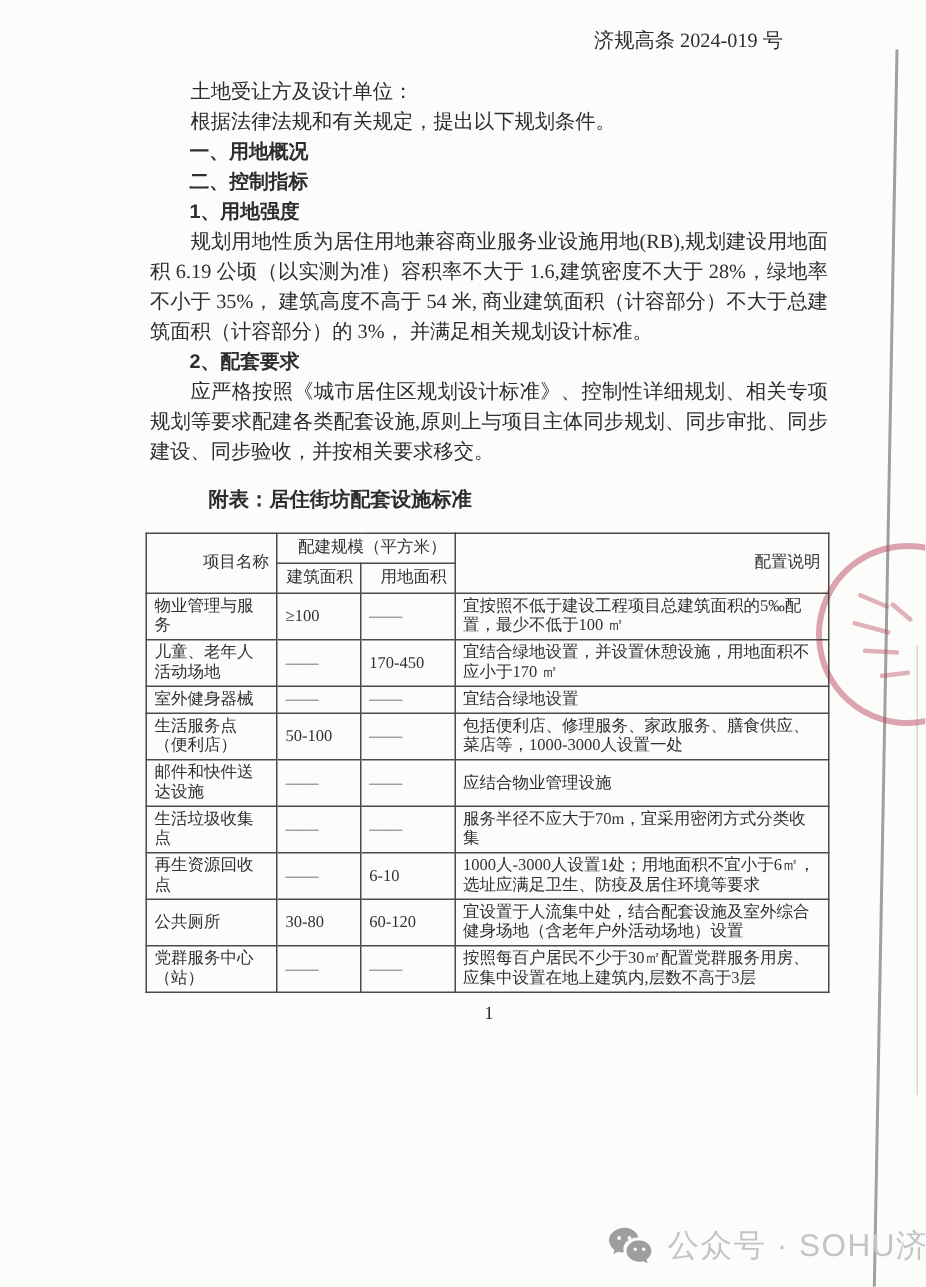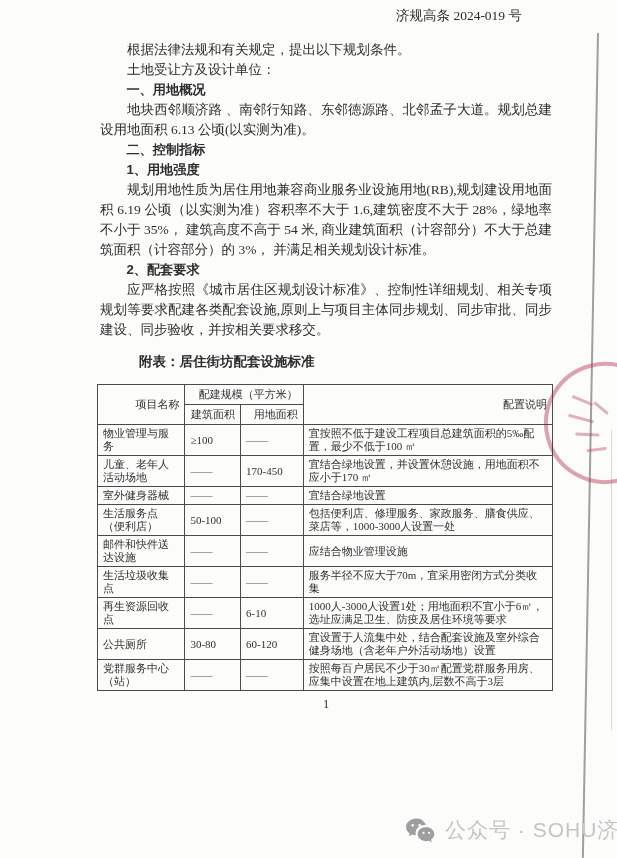--- a/index.html
+++ b/index.html
@@ -7,21 +7,21 @@
     position:relative; width:617px; height:858px; overflow:hidden;
     background:#fcfcfb; color:#2d2d2d;
     font-family:"Liberation Serif","DejaVu Serif",serif;
   }
   .content { position:absolute; left:100px; top:0; width:452px; }
 
   .title {
     margin:103px 0 0 0; text-align:center;
     font-size:16.5px; font-weight:bold; line-height:24px; letter-spacing:0.3px;
   }
-  .doc-no { margin-top:7px; padding-right:30px; text-align:right; font-size:13.5px; }
+  .doc-no { margin-top:18px; padding-right:30px; text-align:right; font-size:13.5px; }
 
   .body-block { margin-top:15px; font-size:13.5px; line-height:20px; text-align:justify; }
   .para  { margin:0; text-indent:2em; }
   .headline {
     margin:0; text-indent:2em; font-weight:bold;
     font-family:"Liberation Sans","DejaVu Sans",sans-serif; font-size:13.2px;
   }
   .table-caption { margin:12px; text-indent:2em; font-weight:700; }
 
   table.fac {
@@ -86,24 +86,23 @@
     <div class="mark m4"></div>
     <div class="mark m5"></div>
   </div>
 
   <div class="content">
 
 
     <div class="doc-no">济规高条 2024-019 号</div>
 
     <div class="body-block">
+      <p class="para">土地受让方及设计单位：</p>
       <p class="para">根据法律法规和有关规定，提出以下规划条件。</p>
-      <p class="para">土地受让方及设计单位：</p>
       <p class="headline">一、用地概况</p>
-      <p class="para">地块西邻顺济路 、南邻行知路、东邻德源路、北邻孟子大道。规划总建设用地面积 6.13 公顷(以实测为准)。</p>
       <p class="headline">二、控制指标</p>
       <p class="headline">1、用地强度</p>
       <p class="para">规划用地性质为居住用地兼容商业服务业设施用地(RB),规划建设用地面积 6.19 公顷（以实测为准）容积率不大于 1.6,建筑密度不大于 28%，绿地率不小于 35%， 建筑高度不高于 54 米, 商业建筑面积（计容部分）不大于总建筑面积（计容部分）的 3%， 并满足相关规划设计标准。</p>
       <p class="headline">2、配套要求</p>
       <p class="para">应严格按照《城市居住区规划设计标准》、控制性详细规划、相关专项规划等要求配建各类配套设施,原则上与项目主体同步规划、同步审批、同步建设、同步验收，并按相关要求移交。</p>
       <p class="table-caption">附表：居住街坊配套设施标准</p>
     </div>
 
     <table class="fac">
       <colgroup>

